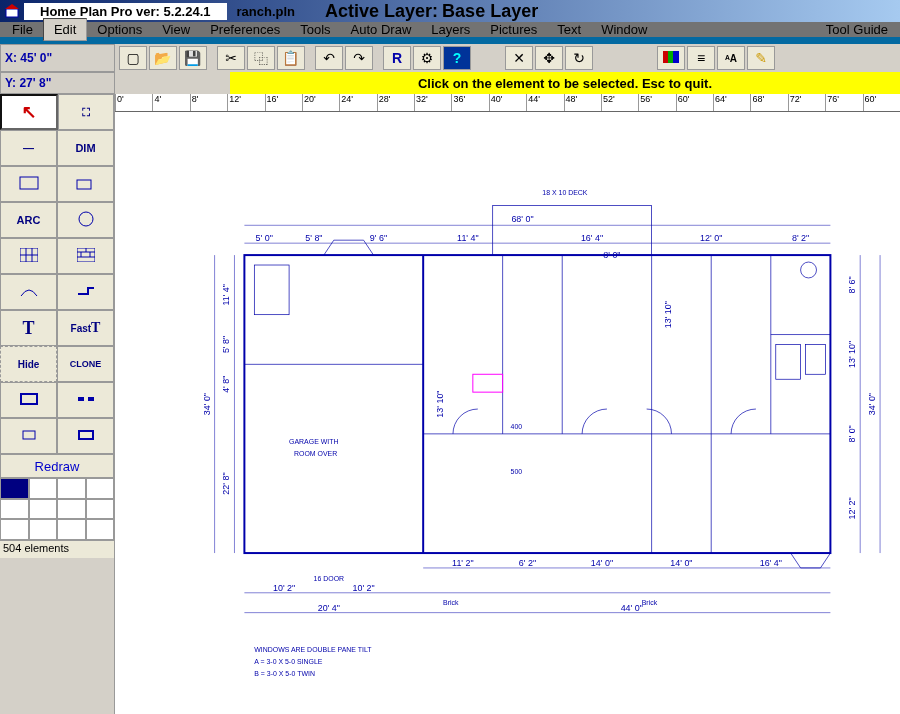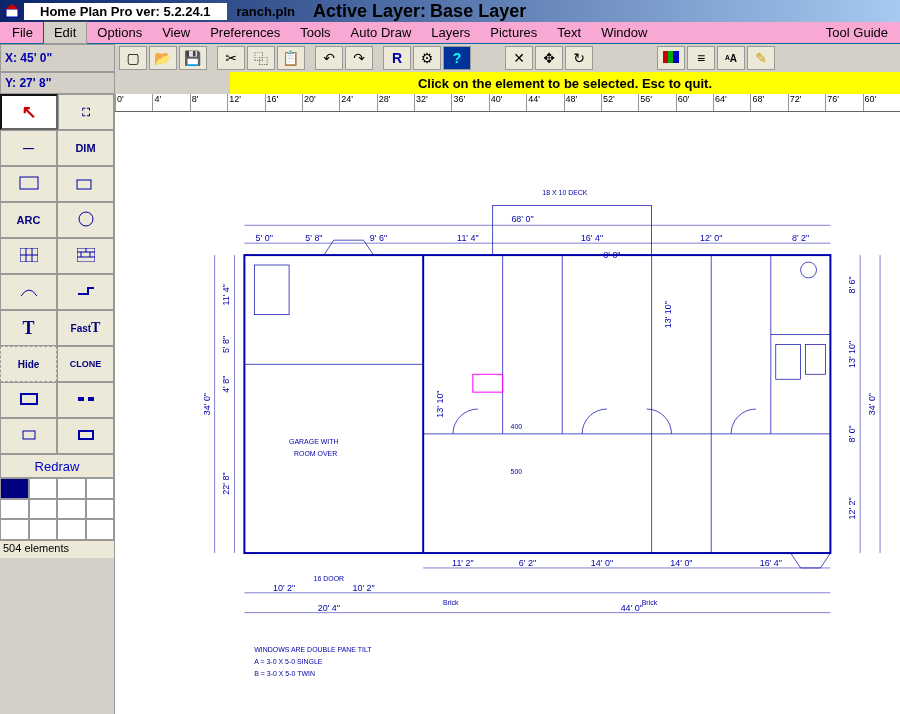--- a/index.html
+++ b/index.html
@@ -1,22 +1,22 @@
 <!DOCTYPE html>
 <html><head>
 <meta charset="utf-8">
 <style>
 * { box-sizing: border-box; margin: 0; padding: 0; }
 body { font-family: Arial, sans-serif; font-size: 11px; background: #d4d0c8; width: 900px; height: 714px; overflow: hidden; }
 .titlebar { background: linear-gradient(to right, #0a246a, #a6caf0); height: 22px; display: flex; align-items: center; padding: 0 4px; color: #fff; font-weight: bold; }
 .titlebar .icon { width: 16px; height: 16px; margin-right: 4px; }
 .titlebar .title-text { font-size: 13px; color: #000; background: #fff; padding: 1px 16px; margin-right: 10px; }
-.titlebar .filename { color: #000; margin-right: 18px; font-size: 13px; }
+.titlebar .filename { color: #000; margin-right: 30px; font-size: 13px; }
 .titlebar .layer-label { color: #000; font-size: 18px; }
-.menubar { background: #f9a8d4; height: 22px; display: flex; align-items: center; padding: 0 2px; border-bottom: 1px solid #0369a1; justify-content: space-between; }
+.menubar { background: #737373; height: 22px; display: flex; align-items: center; padding: 0 2px; border-bottom: 7px solid #0369a1; justify-content: space-between; }
 .menubar .menu-item { padding: 3px 10px; cursor: pointer; font-size: 13px; }
 .menubar .menu-item.active { border: 1px inset #999; background: #d4d0c8; }
 .row2 { display: flex; background: #d4d0c8; height: 28px; }
 .coord-box { width: 115px; background: #d4d0c8; border: 1px solid #999; padding: 2px 4px; font-size: 12px; font-weight: bold; color: #0000aa; display: flex; align-items: center; }
 .toolbar { display: flex; align-items: center; flex: 1; padding: 0 4px; gap: 2px; }
 .tbtn { width: 28px; height: 24px; border: 1px solid #999; background: #ece9d8; display: flex; align-items: center; justify-content: center; cursor: pointer; font-size: 14px; }
 .tsep { width: 6px; }
 .row3 { display: flex; background: #d4d0c8; height: 22px; }
 .hintbar { flex: 1; background: #ffff00; display: flex; align-items: center; justify-content: center; font-weight: bold; font-size: 13px; color: #000; margin-left: 115px; }
 .main { display: flex; height: 620px; }

